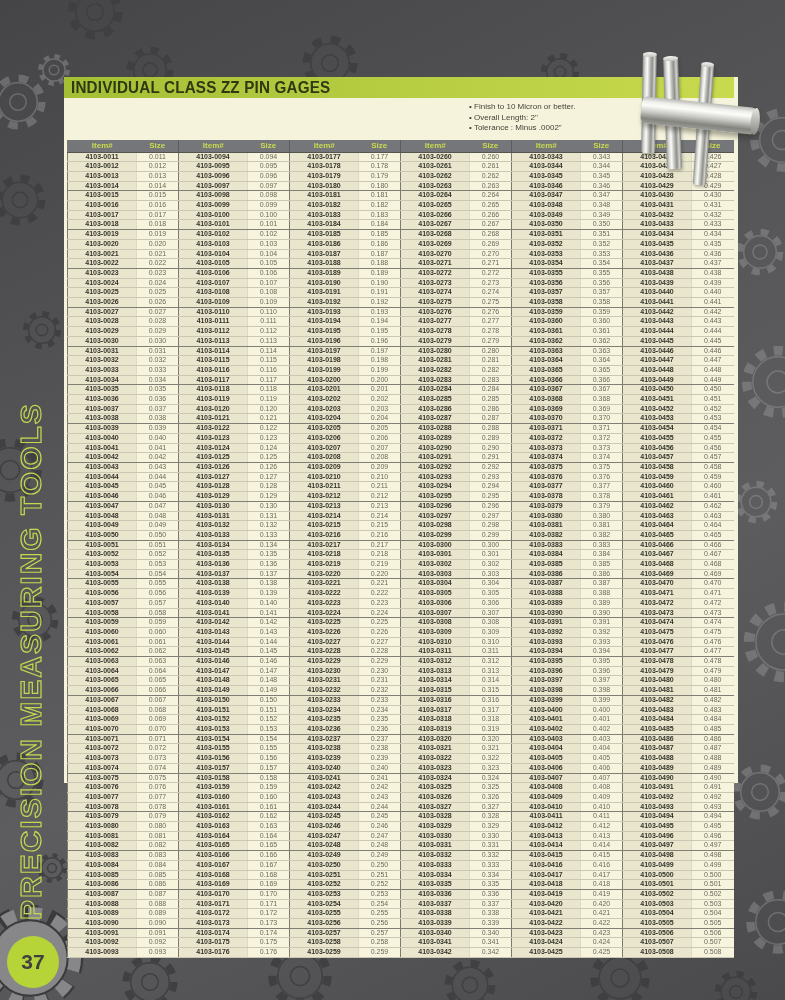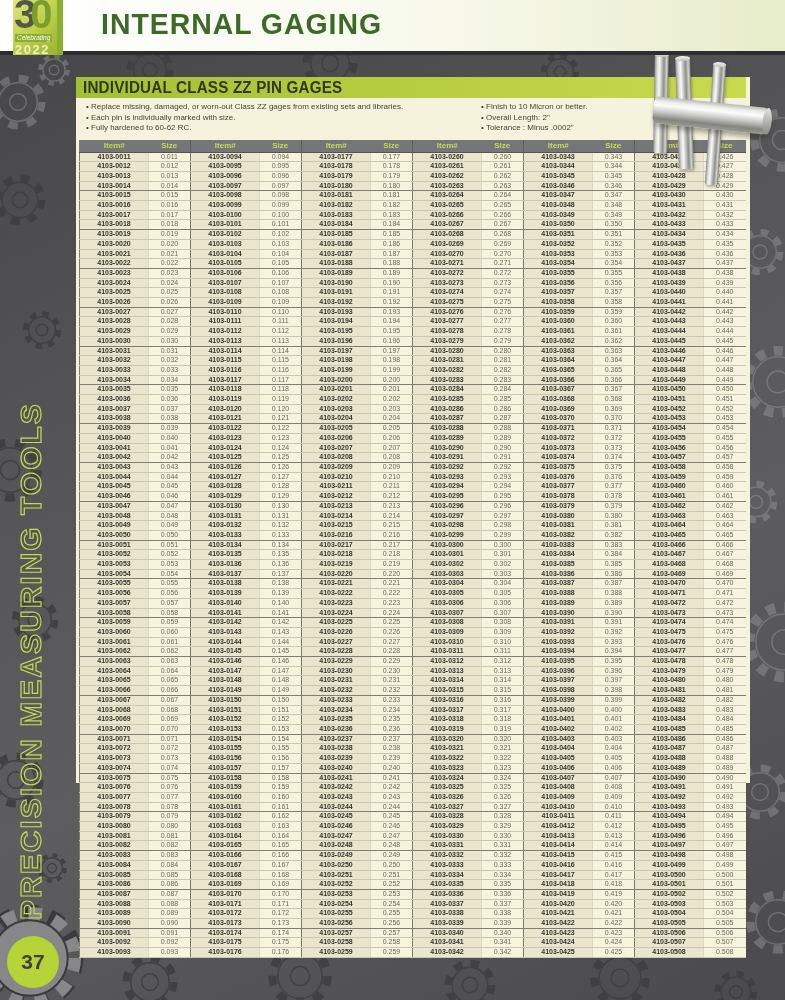--- a/index.html
+++ b/index.html
@@ -27,21 +27,21 @@
   
   .sidebar-vertical{position:absolute;left:14px;top:920px;transform:rotate(-90deg);transform-origin:0 0;
      white-space:nowrap;font-size:30px;font-weight:bold;letter-spacing:2px;z-index:2;
      color:transparent;-webkit-text-stroke:1.2px #c4d84f;}
   @supports not (-webkit-text-stroke: 1px #000){.sidebar-vertical{color:#c4d84f;}}
   .page-number{position:absolute;left:7px;top:936px;width:52px;height:52px;border-radius:50%;
      background:#b6d338;z-index:4;display:flex;align-items:center;justify-content:center;}
   .page-number span{font-size:21px;font-weight:bold;color:#404040;}
 
   
-  .panel{position:absolute;left:76px;top:77px;width:674px;height:706px;background:#f6f3dc;z-index:2;}
+  .panel{position:absolute;left:64px;top:77px;width:674px;height:706px;background:#f6f3dc;z-index:2;}
   .section-bar{position:absolute;left:0;top:0;width:670px;height:21px;
      background:linear-gradient(to right,#a5bf35 0%,#c8da4e 100%);}
   .section-bar span{display:inline-block;margin:2px 0 0 7px;font-size:16px;font-weight:800;
      color:#2e3913;letter-spacing:0.2px;transform:scaleX(0.95);transform-origin:left;white-space:nowrap;}
   .bullets-area{position:absolute;left:0;top:21px;width:674px;height:42px;}
   .feature-list{list-style:none;margin:0;padding:0;font-size:8px;line-height:10.5px;color:#45453a;}
   .feature-list li::before{content:"•  ";color:#3c3c30;}
   .feature-list-left{position:absolute;left:10px;top:4px;}
   .feature-list-right{position:absolute;left:405px;top:4px;}
 
@@ -151,47 +151,33 @@
       <circle cx="760" cy="792" r="19.24" fill="none" stroke="#9a9a9c" stroke-width="1.5" opacity="0.45"></circle>
       <circle cx="760" cy="792" r="8.32" fill="none" stroke="#9a9a9c" stroke-width="1.5" opacity="0.45"></circle>
       <circle cx="778" cy="922" r="27.6" fill="none" stroke="#9a9a9c" stroke-width="8.4" stroke-dasharray="9.634217471008698 9.634217471008698" opacity="0.45"></circle>
       <circle cx="778" cy="922" r="22.2" fill="none" stroke="#9a9a9c" stroke-width="1.5" opacity="0.45"></circle>
       <circle cx="778" cy="922" r="9.6" fill="none" stroke="#9a9a9c" stroke-width="1.5" opacity="0.45"></circle>
       <circle cx="30" cy="958" r="43.699999999999996" fill="none" stroke="#3a3a3c" stroke-width="19.32" stroke-dasharray="12.979918447304447 11.98146318212718" opacity="1"></circle>
       <circle cx="30" cy="958" r="42.78" fill="none" stroke="#87878a" stroke-width="16.56" stroke-dasharray="12.480690814715814 12.480690814715814" opacity="1"></circle>
       <circle cx="30" cy="958" r="37.72" fill="#87878a" stroke="#3a3a3c" stroke-width="2" opacity="1"></circle>
     </svg>
 
-  <div class="header-band">
-    <div class="logo">
-      <div class="logo-num"><span class="logo-d1">3</span><span class="logo-d2">0</span></div>
-      <div class="logo-celebrating">Celebrating</div>
-      <div class="logo-year">2022</div>
-    </div>
-    <div class="green-strip"></div>
-    <h1 class="page-title">INTERNAL GAGING</h1>
-  </div>
 
   <div class="sidebar-vertical">PRECISION MEASURING TOOLS</div>
 
   <div class="page-number">
     <span>37</span>
   </div>
 
   <div class="panel">
     <div class="section-bar">
       <span>INDIVIDUAL CLASS ZZ PIN GAGES</span>
     </div>
 
     <div class="bullets-area">
-      <ul class="feature-list feature-list-left" id="bulletsLeft">
-          <li>Replace missing, damaged, or worn-out Class ZZ gages from existing sets and libraries.</li>
-          <li>Each pin is individually marked with size.</li>
-          <li>Fully hardened to 60-62 RC.</li>
-        </ul>
       <ul class="feature-list feature-list-right" id="bulletsRight">
           <li>Finish to 10 Micron or better.</li>
           <li>Overall Length: 2"</li>
           <li>Tolerance : Minus .0002"</li>
         </ul>
     </div>
 
     <div class="pins">
       <div class="pin pin-v pin-1"></div>
       <div class="pin pin-v pin-2"></div>

